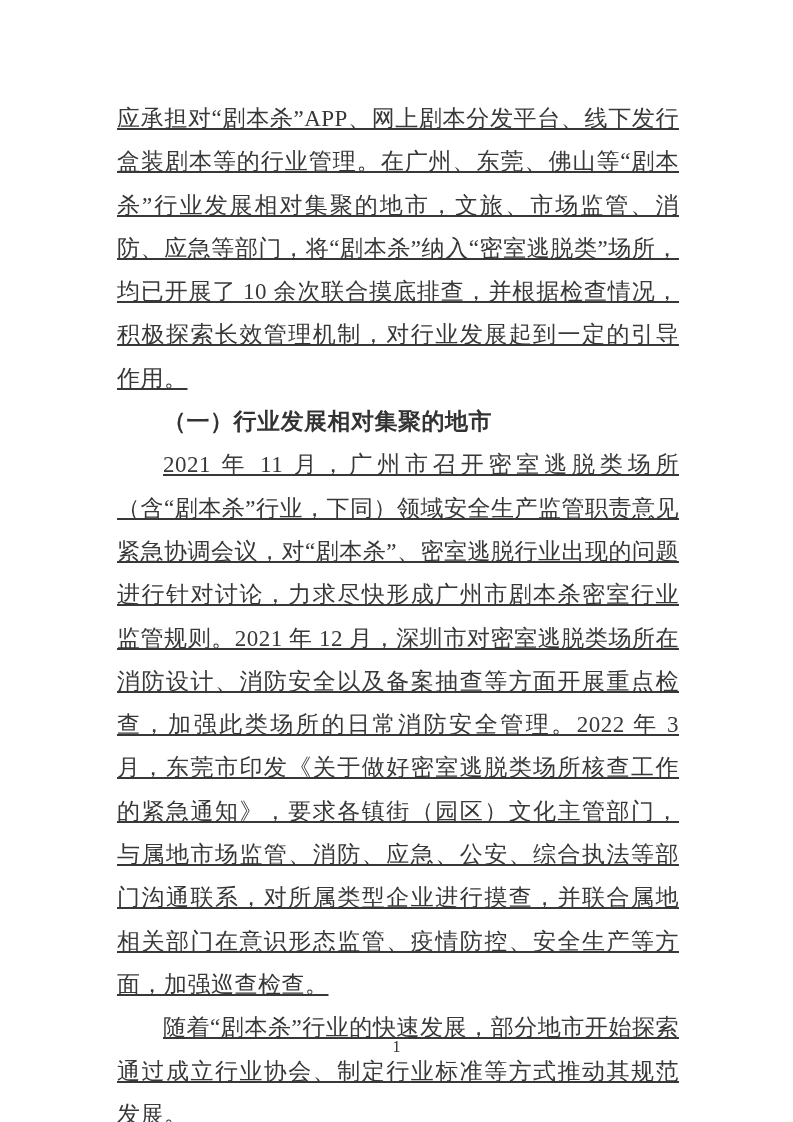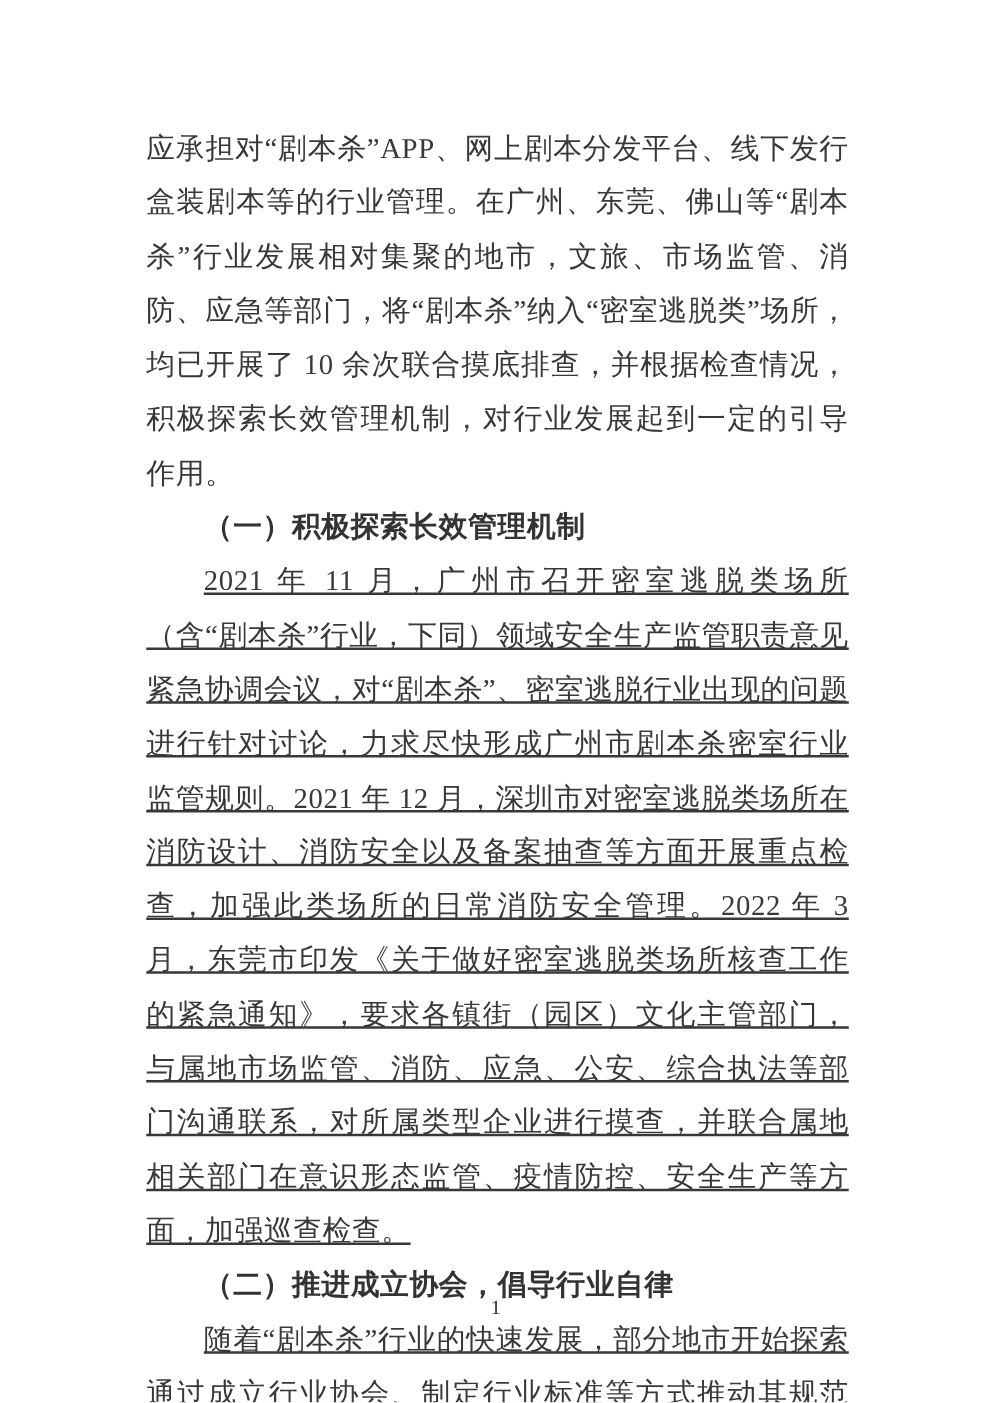--- a/index.html
+++ b/index.html
@@ -30,20 +30,21 @@
   .content p {
     margin: 0;
     padding: 0;
   }
   .para {
     text-indent: 2em;
     text-decoration: underline;
   }
   .para-continued {
     text-indent: 0;
+    text-decoration: underline;
   }
   .heading {
     text-indent: 2em;
     font-weight: bold;
     color: #333333;
   }
   .page-number {
     position: absolute;
     top: 1038px;
     left: 0;
@@ -53,19 +54,18 @@
     color: #2f2f2f;
     font-family: "Liberation Serif", "DejaVu Serif", serif;
   }
 </style>
 </head>
 <body>
 
 <div class="page">
   <div class="content">
     <p class="para-continued">应承担对“剧本杀”APP、网上剧本分发平台、线下发行盒装剧本等的行业管理。在广州、东莞、佛山等“剧本杀”行业发展相对集聚的地市，文旅、市场监管、消防、应急等部门，将“剧本杀”纳入“密室逃脱类”场所，均已开展了 10 余次联合摸底排查，并根据检查情况，积极探索长效管理机制，对行业发展起到一定的引导作用。</p>
-    <p class="heading">（一）积极探索长效管理机制</p>
+    <p class="heading">（一）行业发展相对集聚的地市</p>
     <p class="para">2021 年 11 月，广州市召开密室逃脱类场所（含“剧本杀”行业，下同）领域安全生产监管职责意见紧急协调会议，对“剧本杀”、密室逃脱行业出现的问题进行针对讨论，力求尽快形成广州市剧本杀密室行业监管规则。2021 年 12 月，深圳市对密室逃脱类场所在消防设计、消防安全以及备案抽查等方面开展重点检查，加强此类场所的日常消防安全管理。2022 年 3 月，东莞市印发《关于做好密室逃脱类场所核查工作的紧急通知》，要求各镇街（园区）文化主管部门，与属地市场监管、消防、应急、公安、综合执法等部门沟通联系，对所属类型企业进行摸查，并联合属地相关部门在意识形态监管、疫情防控、安全生产等方面，加强巡查检查。</p>
-    <p class="heading">（二）推进成立协会，倡导行业自律</p>
     <p class="para">随着“剧本杀”行业的快速发展，部分地市开始探索通过成立行业协会、制定行业标准等方式推动其规范发展。</p>
   </div>
   <div class="page-number">1</div>
 </div>
 
 </body></html>

